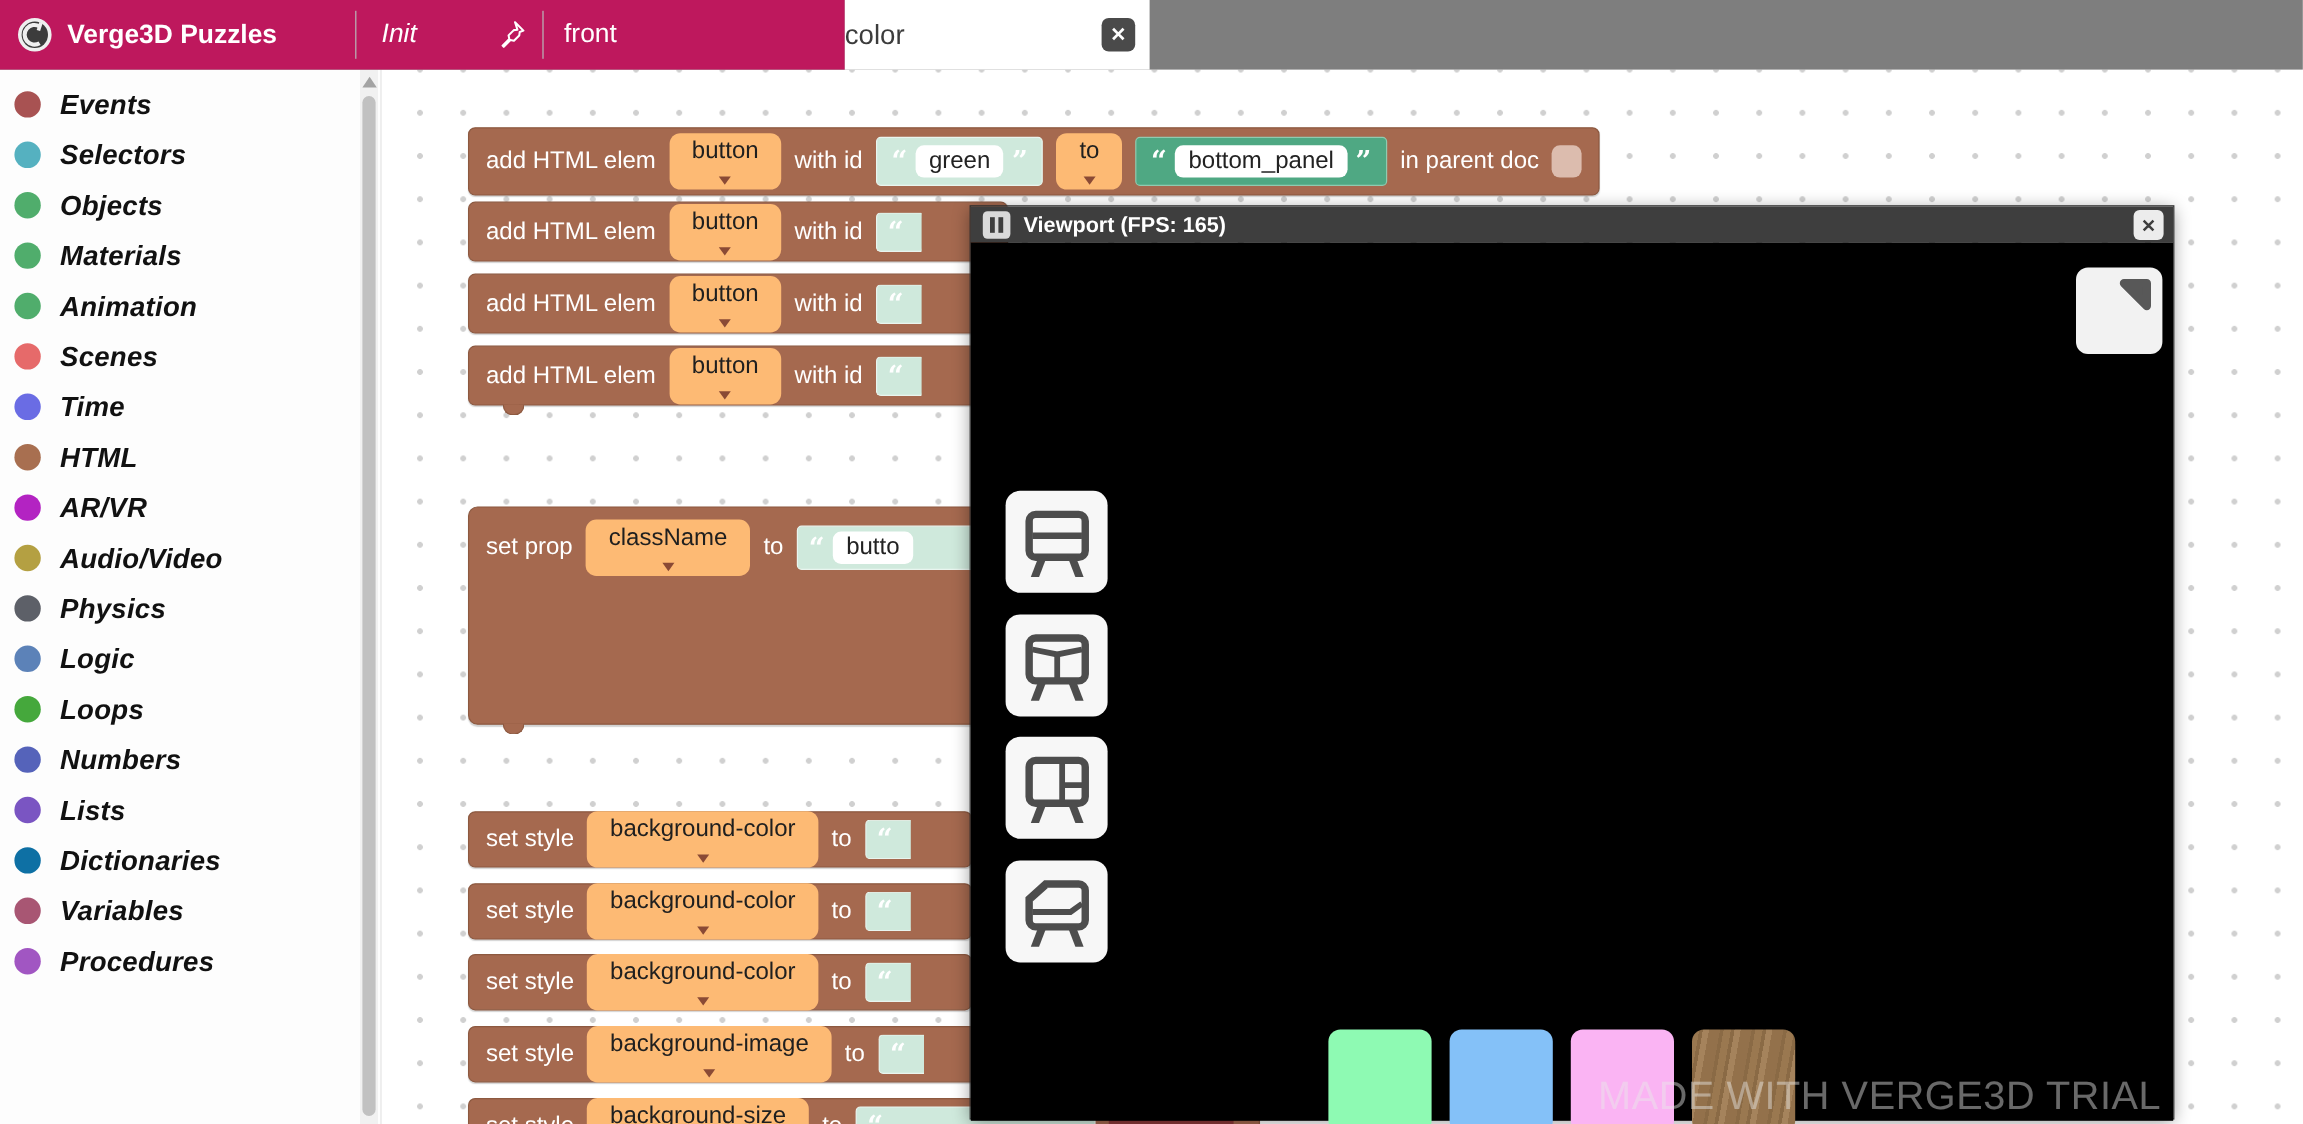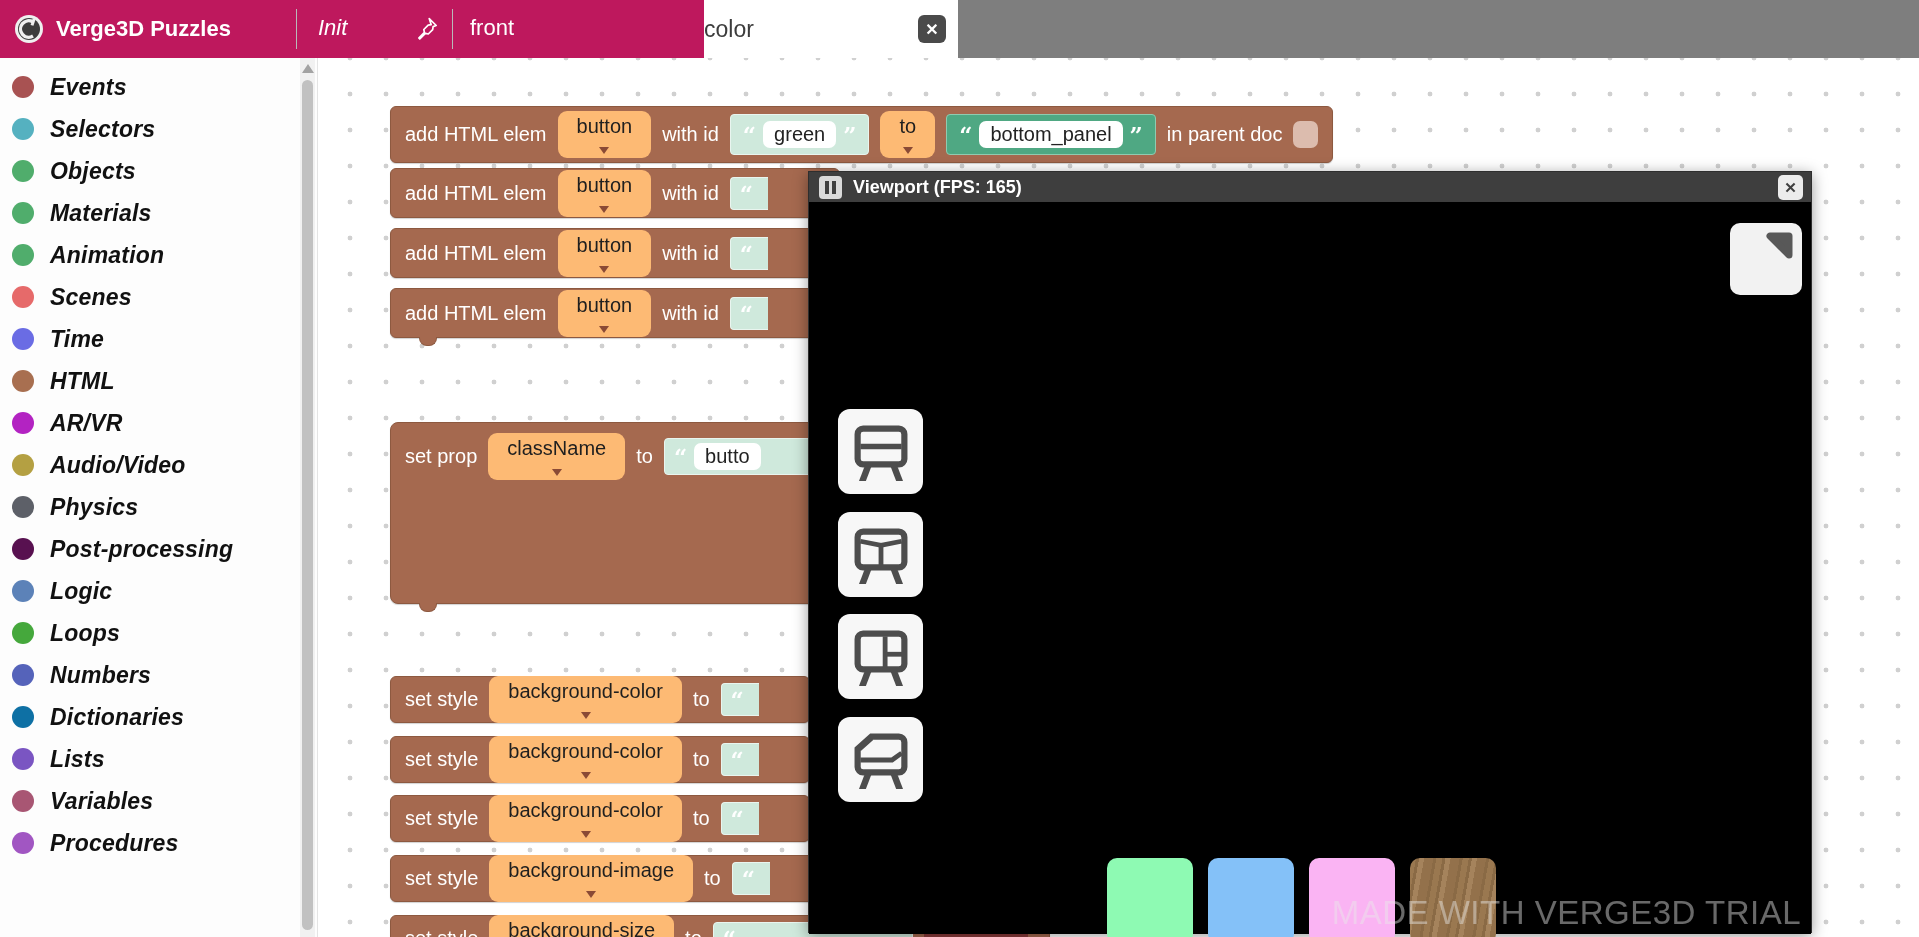--- a/index.html
+++ b/index.html
@@ -137,42 +137,38 @@
       </li>
     <li class="cat-item">
         <span class="cat-dot" style="background-color: rgb(180, 160, 66);"></span>
         <span class="cat-label">Audio/Video</span>
       </li>
     <li class="cat-item">
         <span class="cat-dot" style="background-color: rgb(93, 96, 104);"></span>
         <span class="cat-label">Physics</span>
       </li>
     <li class="cat-item">
-        <span class="cat-dot" style="background-color: rgb(88, 17, 80);"></span>
-        <span class="cat-label">Post-processing</span>
-      </li>
-    <li class="cat-item">
         <span class="cat-dot" style="background-color: rgb(92, 130, 184);"></span>
         <span class="cat-label">Logic</span>
       </li>
     <li class="cat-item">
         <span class="cat-dot" style="background-color: rgb(69, 168, 60);"></span>
         <span class="cat-label">Loops</span>
       </li>
     <li class="cat-item">
         <span class="cat-dot" style="background-color: rgb(85, 99, 186);"></span>
         <span class="cat-label">Numbers</span>
       </li>
     <li class="cat-item">
+        <span class="cat-dot" style="background-color: rgb(122, 85, 194);"></span>
+        <span class="cat-label">Lists</span>
+      </li>
+    <li class="cat-item">
         <span class="cat-dot" style="background-color: rgb(14, 112, 164);"></span>
         <span class="cat-label">Dictionaries</span>
-      </li>
-    <li class="cat-item">
-        <span class="cat-dot" style="background-color: rgb(122, 85, 194);"></span>
-        <span class="cat-label">Lists</span>
       </li>
     <li class="cat-item">
         <span class="cat-dot" style="background-color: rgb(168, 86, 115);"></span>
         <span class="cat-label">Variables</span>
       </li>
     <li class="cat-item">
         <span class="cat-dot" style="background-color: rgb(161, 86, 194);"></span>
         <span class="cat-label">Procedures</span>
       </li>
   </ul>

